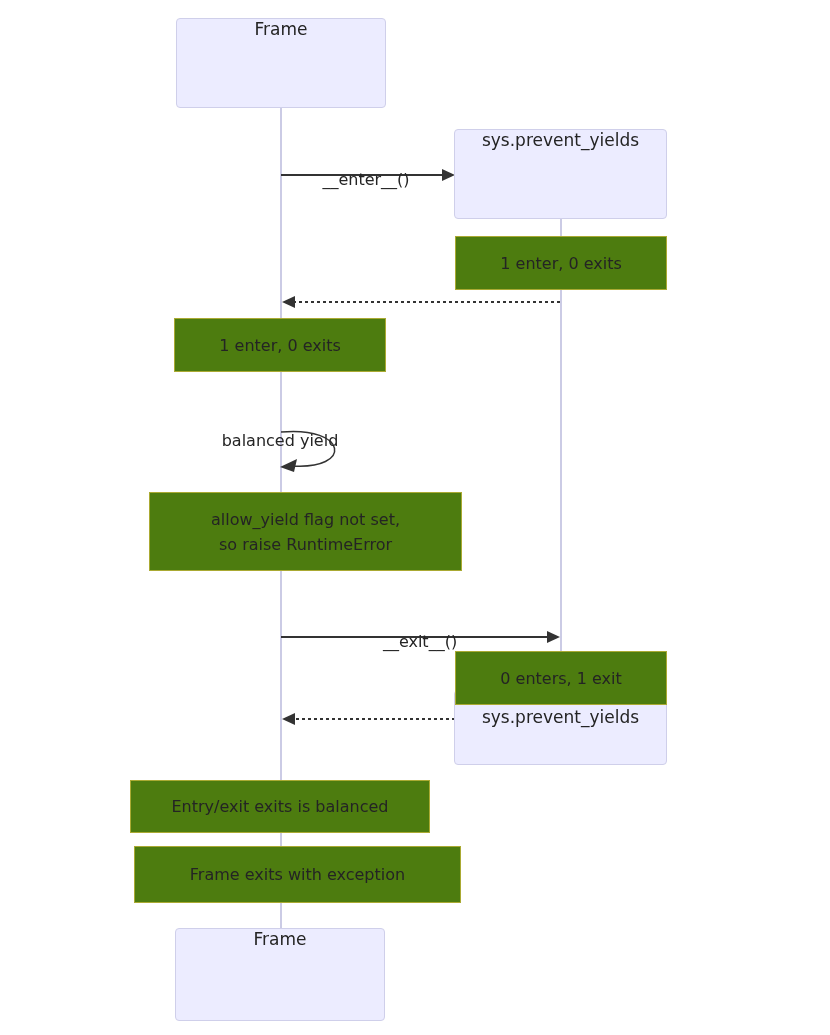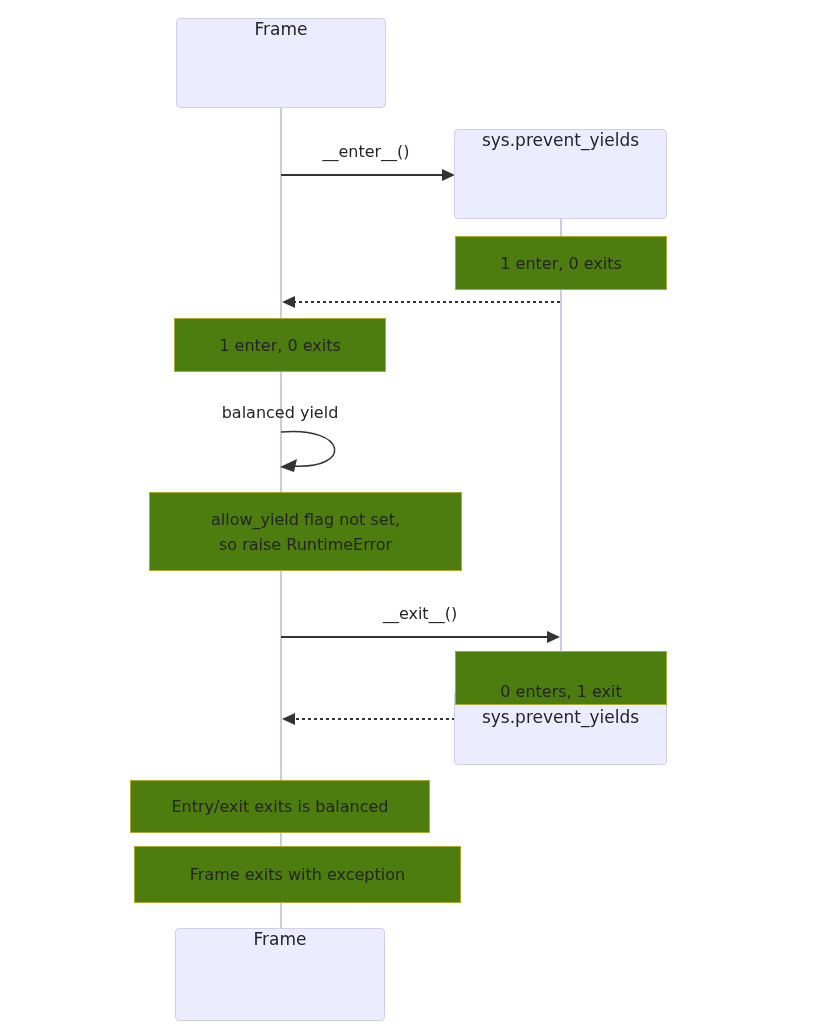--- a/index.html
+++ b/index.html
@@ -16,20 +16,21 @@
   .actor-box.top-text{align-items:flex-start;padding-top:16px;}
   .note{
     position:absolute;z-index:3;background:#4d7c0f;border:1.5px solid #AAAA33;
     display:flex;align-items:center;justify-content:center;font-size:16px;color:#242424;
     text-align:center;box-sizing:border-box;line-height:25px;
   }
   .note.multiline{flex-direction:column;}
   .msg-label{
     position:absolute;z-index:2;transform:translateX(-50%);font-size:16px;color:#242424;
     white-space:nowrap;
+    margin-top:28px;
   }
 </style>
 </head>
 <body>
 
 <div id="stage">
 
   <svg id="arrow-layer" viewBox="0 0 830 1035" xmlns="http://www.w3.org/2000/svg">
 
     <line x1="281" y1="108" x2="281" y2="928" stroke="#CBCBE5" stroke-width="2"></line>
@@ -79,21 +80,21 @@
 
   <div class="note" style="left:174px;top:318px;width:212px;height:54px;">
     <span>1 enter, 0 exits</span>
   </div>
 
   <div class="note multiline" style="left:149px;top:492px;width:313px;height:79px;">
     <span>allow_yield flag not set,</span>
     <span>so raise RuntimeError</span>
   </div>
 
-  <div class="note" style="left:455px;top:651px;width:212px;height:54px;align-items:flex-end;">
+  <div class="note" style="left:455px;top:651px;width:212px;height:54px;">
     <span>0 enters, 1 exit</span>
   </div>
 
   <div class="note" style="left:130px;top:780px;width:300px;height:53px;">
     <span>Entry/exit exits is balanced</span>
   </div>
 
   <div class="note" style="left:134px;top:846px;width:327px;height:57px;">
     <span>Frame exits with exception</span>
   </div>

